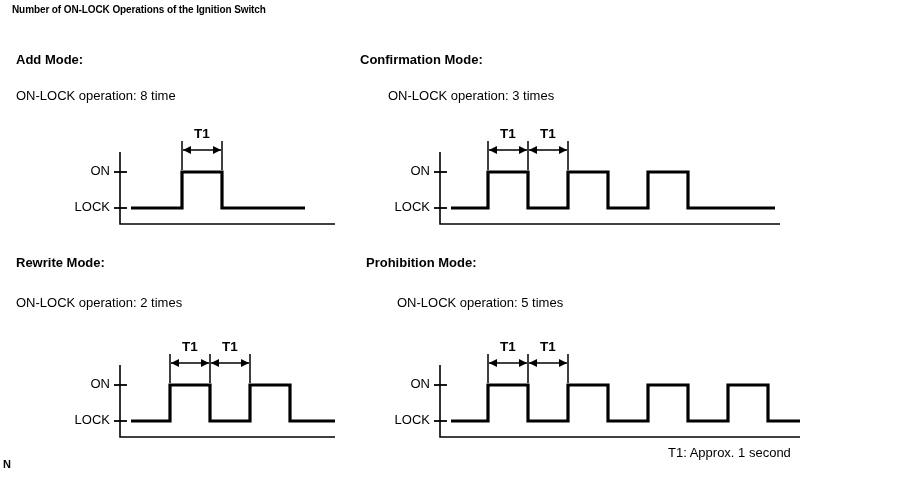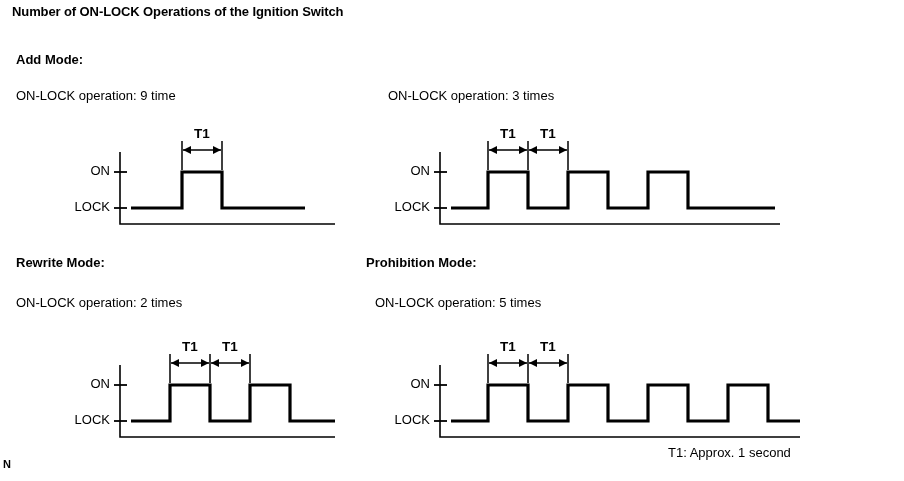--- a/index.html
+++ b/index.html
@@ -12,21 +12,21 @@
     height: 481px;
     position: relative;
     font-family: "Liberation Sans", sans-serif;
     color: #000000;
     overflow: hidden;
   }
   .page-title {
     position: absolute;
     left: 12px;
     top: 4px;
-    font-size: 13px;
+    font-size: 10px;
     font-weight: bold;
     letter-spacing: -0.1px;
     white-space: nowrap;
   }
   .panel {
     position: absolute;
   }
   .panel-heading {
     position: absolute;
     font-size: 13px;
@@ -100,38 +100,39 @@
     white-space: nowrap;
   }
 </style>
 </head>
 <body>
 
 <div class="page-title">Number of ON-LOCK Operations of the Ignition Switch</div>
 
 <div class="panel" style="left:0;top:0;width:360px;height:240px;">
   <div class="panel-heading" style="left:16px;top:52px;">Add Mode:</div>
-  <div class="panel-subtitle" style="left:16px;top:88px;">ON-LOCK operation: 9 time</div>
+  <div class="panel-subtitle" style="left:16px;top:88px;">ON-LOCK operation: 8 time</div>
   <svg class="wave-svg" style="left:0px;top:125px;" width="360" height="110" viewBox="0 0 360 110">
     <text class="axis-label" x="110" y="47">ON</text>
     <text class="axis-label" x="110" y="83">LOCK</text>
     <line class="tick-line" x1="114" y1="47" x2="127" y2="47"></line>
     <line class="tick-line" x1="114" y1="83" x2="127" y2="83"></line>
     <path class="axis-line" d="M120 27 L120 99 L335 99"></path>
     <path class="signal-line" d="M131 83 L182 83 L182 47 L222 47 L222 83 L305 83"></path>
     <line class="ext-line" x1="182" y1="45" x2="182" y2="16"></line>
     <line class="ext-line" x1="222" y1="45" x2="222" y2="16"></line>
     <line class="dim-line" x1="183" y1="25" x2="221" y2="25"></line>
     <polygon class="dim-head" points="183,25 191,21 191,29"></polygon>
     <polygon class="dim-head" points="221,25 213,21 213,29"></polygon>
     <text class="dim-label" x="202" y="13">T1</text>
   </svg>
 </div>
 
 <div class="panel" style="left:360px;top:0;width:544px;height:240px;">
+  <div class="panel-heading" style="left:0px;top:52px;">Confirmation Mode:</div>
   <div class="panel-subtitle" style="left:20px;top:88px;margin-left:8px;">ON-LOCK operation: 3 times</div>
   <svg class="wave-svg" style="left:0px;top:125px;" width="544" height="110" viewBox="0 0 544 110">
     <text class="axis-label" x="70" y="47">ON</text>
     <text class="axis-label" x="70" y="83">LOCK</text>
     <line class="tick-line" x1="74" y1="47" x2="87" y2="47"></line>
     <line class="tick-line" x1="74" y1="83" x2="87" y2="83"></line>
     <path class="axis-line" d="M80 27 L80 99 L420 99"></path>
     <path class="signal-line" d="M91 83 L128 83 L128 47 L168 47 L168 83 L208 83 L208 47 L248 47 L248 83 L288 83 L288 47 L328 47 L328 83 L415 83"></path>
     <line class="ext-line" x1="128" y1="45" x2="128" y2="16"></line>
     <line class="ext-line" x1="168" y1="45" x2="168" y2="16"></line>
@@ -166,21 +167,21 @@
     <text class="dim-label" x="190" y="21">T1</text>
     <line class="dim-line" x1="211" y1="33" x2="249" y2="33"></line>
     <polygon class="dim-head" points="211,33 219,29 219,37"></polygon>
     <polygon class="dim-head" points="249,33 241,29 241,37"></polygon>
     <text class="dim-label" x="230" y="21">T1</text>
   </svg>
 </div>
 
 <div class="panel" style="left:360px;top:240px;width:544px;height:200px;">
   <div class="panel-heading" style="left:0px;top:15px;padding-left:6px;">Prohibition Mode:</div>
-  <div class="panel-subtitle" style="left:15px;top:55px;">ON-LOCK operation: 5 times</div>
+  <div class="panel-subtitle" style="left:37px;top:55px;">ON-LOCK operation: 5 times</div>
   <svg class="wave-svg" style="left:0px;top:90px;" width="544" height="115" viewBox="0 0 544 115">
     <text class="axis-label" x="70" y="55">ON</text>
     <text class="axis-label" x="70" y="91">LOCK</text>
     <line class="tick-line" x1="74" y1="55" x2="87" y2="55"></line>
     <line class="tick-line" x1="74" y1="91" x2="87" y2="91"></line>
     <path class="axis-line" d="M80 35 L80 107 L440 107"></path>
     <path class="signal-line" d="M91 91 L128 91 L128 55 L168 55 L168 91 L208 91 L208 55 L248 55 L248 91 L288 91 L288 55 L328 55 L328 91 L368 91 L368 55 L408 55 L408 91 L440 91"></path>
     <line class="ext-line" x1="128" y1="53" x2="128" y2="24"></line>
     <line class="ext-line" x1="168" y1="53" x2="168" y2="24"></line>
     <line class="ext-line" x1="208" y1="53" x2="208" y2="24"></line>

